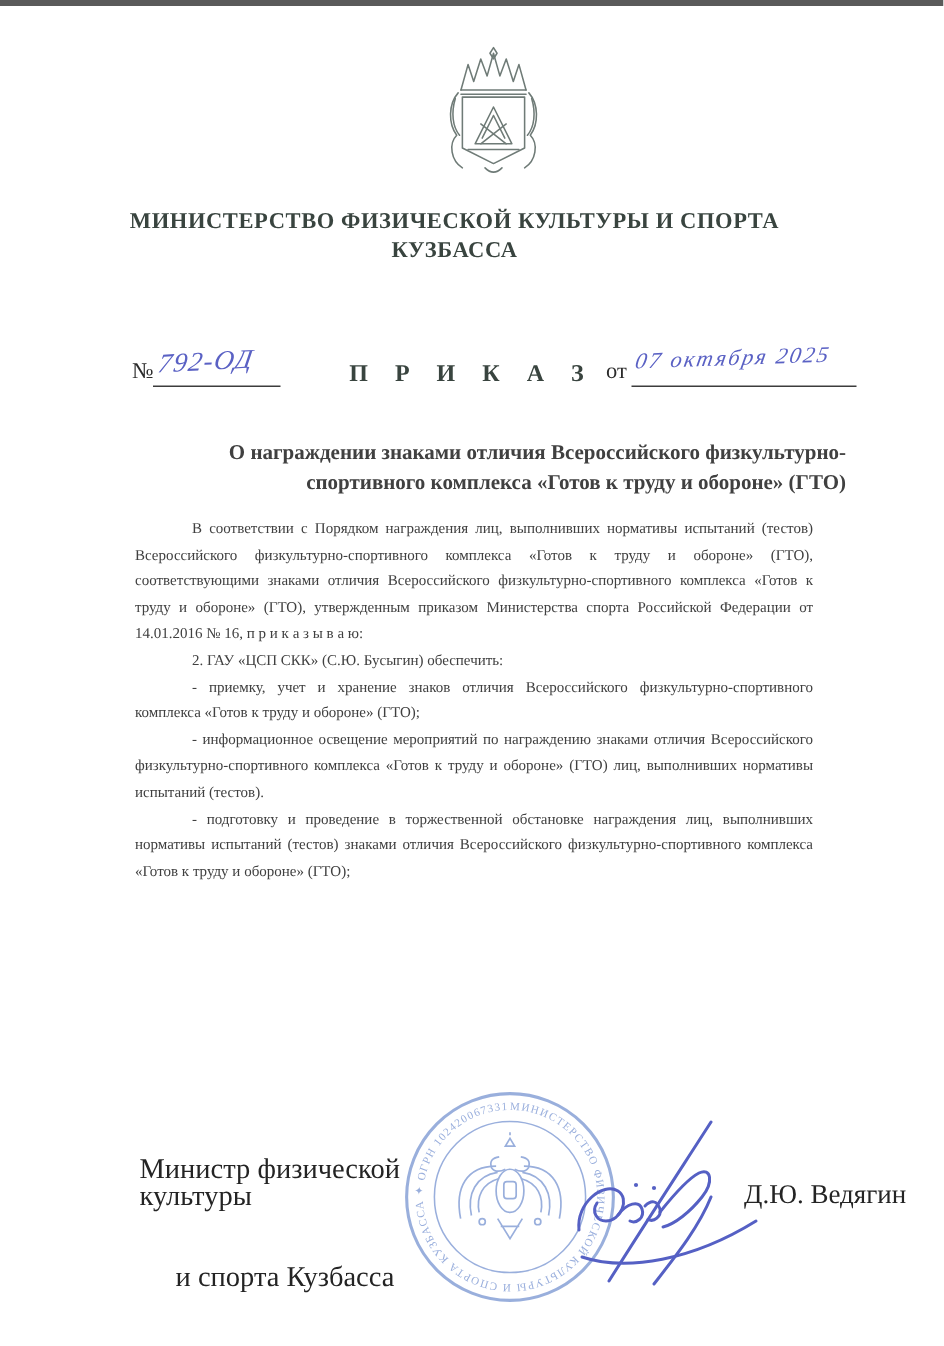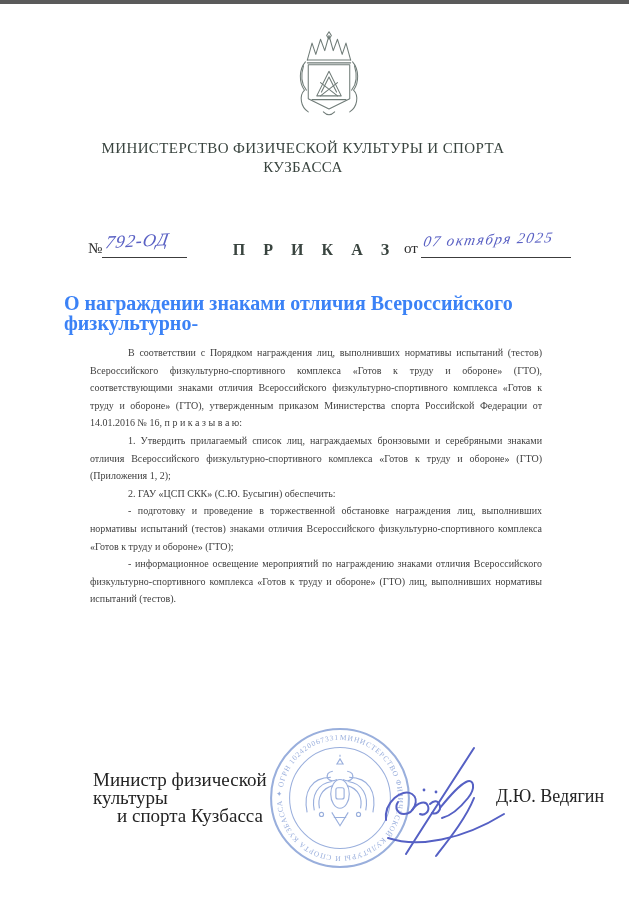--- a/index.html
+++ b/index.html
@@ -13,21 +13,21 @@
   }
   .top-strip{
     position:absolute;left:0;top:0;width:629px;height:4px;
     background:#5a5a5a;
   }
   .coat{
     position:absolute;left:296px;top:29px;width:66px;height:96px;
   }
   .ministry-title{
     position:absolute;left:0;top:139px;width:606px;
-    text-align:center;font-weight:normal;font-size:15px;line-height:19px;
+    text-align:center;font-weight:bold;font-size:15px;line-height:19px;
     letter-spacing:0.4px;color:#39443f;
   }
   .doc-type{
     position:absolute;left:0;top:197px;width:629px;
     text-align:center;font-weight:bold;font-size:16px;
     letter-spacing:7px;color:#39443f;margin-top:44px;
   }
   .num-row{position:absolute;left:0;top:236px;width:629px;height:34px;font-size:15px;color:#2b2b2b;}
   .num-label{position:absolute;left:88px;top:4px;}
   .num-line{position:absolute;left:102px;top:21px;width:85px;border-bottom:1.4px solid #3c3c3c;}
@@ -38,35 +38,35 @@
   }
   .date-label{position:absolute;left:404px;top:4px;}
   .date-line{position:absolute;left:421px;top:21px;width:150px;border-bottom:1.4px solid #3c3c3c;}
   .date-value{
     position:absolute;left:424px;top:-5px;width:150px;
     font-style:italic;font-size:15px;letter-spacing:1.5px;white-space:nowrap;
     color:#5a61c4;transform:skewX(-12deg) rotate(-2deg);
   }
   .subject{
     position:absolute;left:64px;top:293px;width:500px;
-    text-align:left;font-weight:bold;font-size:20px;line-height:20px;
-    color:#3b82f6;
+    text-align:right;font-weight:bold;font-size:14px;line-height:20px;
+    color:#404040;
   }
   .body-text{
     position:absolute;left:90px;top:344px;width:452px;
   }
   .body-text p{
     margin:0;font-size:10px;line-height:17.6px;
     text-align:justify;text-indent:38px;color:#404040;
   }
   .sign-block{
     position:absolute;left:93px;top:771px;width:194px;
     font-size:19px;line-height:18px;color:#242424;
   }
-  .sign-block .l2{text-align:center;}
+  .sign-block .l2{text-align:center;margin-top:36px;}
   .sign-name{
     position:absolute;left:496px;top:786px;font-size:18px;color:#242424;white-space:nowrap;
   }
   .stamp{
     position:absolute;left:268px;top:726px;width:144px;height:144px;
     opacity:0.88;
   }
   .signature{
     position:absolute;left:378px;top:740px;width:135px;height:122px;
   }
@@ -106,28 +106,29 @@
   <span class="num-label">№</span>
   <span class="num-value">792-ОД</span>
   <span class="num-line"></span>
   <span class="date-label">от</span>
   <span class="date-value">07 октября 2025</span>
   <span class="date-line"></span>
 </div>
 
 <div class="subject">
   <div>О награждении знаками отличия Всероссийского физкультурно-</div>
+  <div>спортивного комплекса «Готов к труду и обороне» (ГТО)</div>
 </div>
 
 <div class="body-text">
   <p>В соответствии с Порядком награждения лиц, выполнивших нормативы испытаний (тестов) Всероссийского физкультурно-спортивного комплекса «Готов к труду и обороне» (ГТО), соответствующими знаками отличия Всероссийского физкультурно-спортивного комплекса «Готов к труду и обороне» (ГТО), утвержденным приказом Министерства спорта Российской Федерации от 14.01.2016 № 16, п р и к а з ы в а ю:</p>
-  <p>1. Утвердить прилагаемый список лиц, награждаемых бронзовыми и серебряными знаками отличия Всероссийского физкультурно-спортивного комплекса «Готов к труду и обороне» (ГТО) (Приложения 1, 2);</p>
   <p>2. ГАУ «ЦСП СКК» (С.Ю. Бусыгин) обеспечить:</p>
+  <p>- приемку, учет и хранение знаков отличия Всероссийского физкультурно-спортивного комплекса «Готов к труду и обороне» (ГТО);</p>
+  <p>- информационное освещение мероприятий по награждению знаками отличия Всероссийского физкультурно-спортивного комплекса «Готов к труду и обороне» (ГТО) лиц, выполнивших нормативы испытаний (тестов).</p>
   <p>- подготовку и проведение в торжественной обстановке награждения лиц, выполнивших нормативы испытаний (тестов) знаками отличия Всероссийского физкультурно-спортивного комплекса «Готов к труду и обороне» (ГТО);</p>
-  <p>- информационное освещение мероприятий по награждению знаками отличия Всероссийского физкультурно-спортивного комплекса «Готов к труду и обороне» (ГТО) лиц, выполнивших нормативы испытаний (тестов).</p>
 </div>
 
 <svg class="stamp" viewBox="0 0 140 140">
   <g stroke="#8ca4d8" fill="none">
     <circle cx="70" cy="70" r="67" stroke-width="2"></circle>
     <circle cx="70" cy="70" r="49" stroke-width="1"></circle>
     <defs>
       <path id="rimpath" d="M 70 13.5 A 56.5 56.5 0 1 1 69.99 13.5"></path>
     </defs>
     <text font-size="7.2" letter-spacing="0.8" fill="#8ca4d8" stroke="none" font-family="Liberation Serif, serif">

